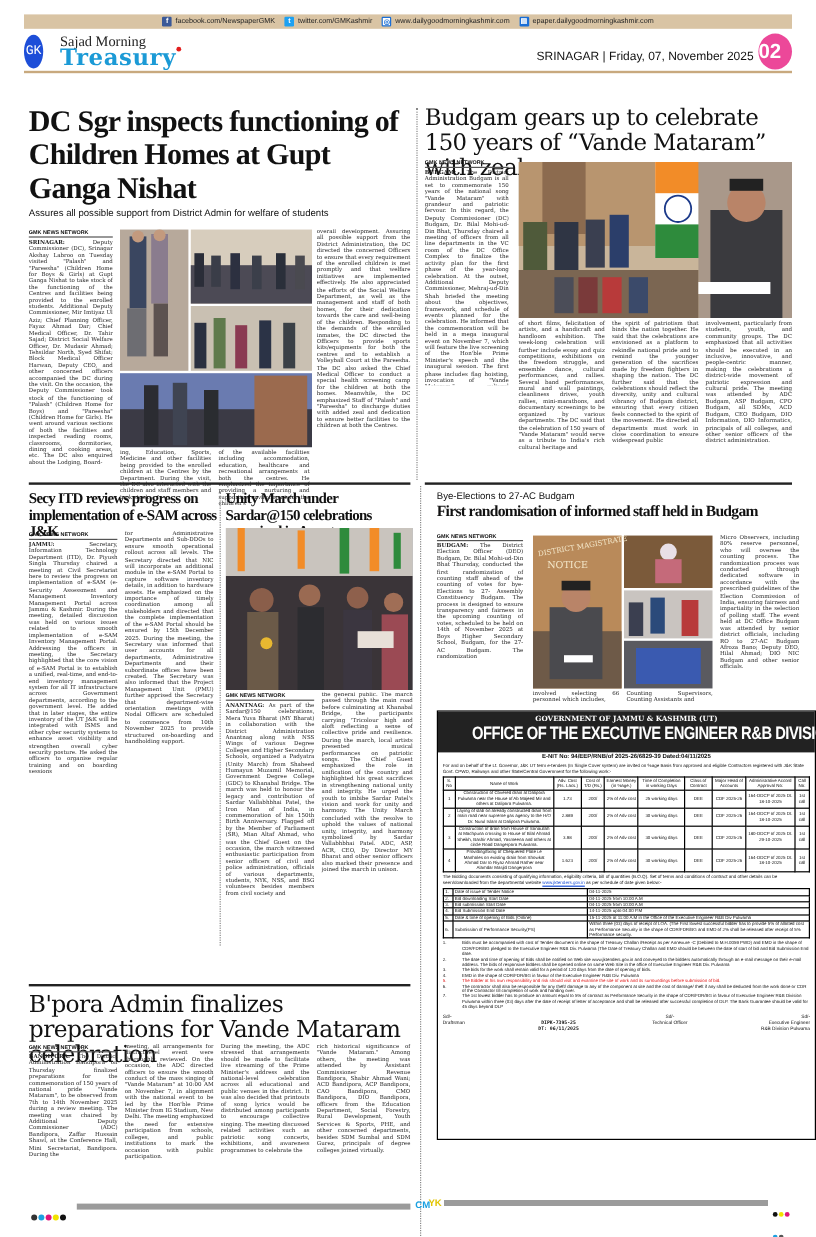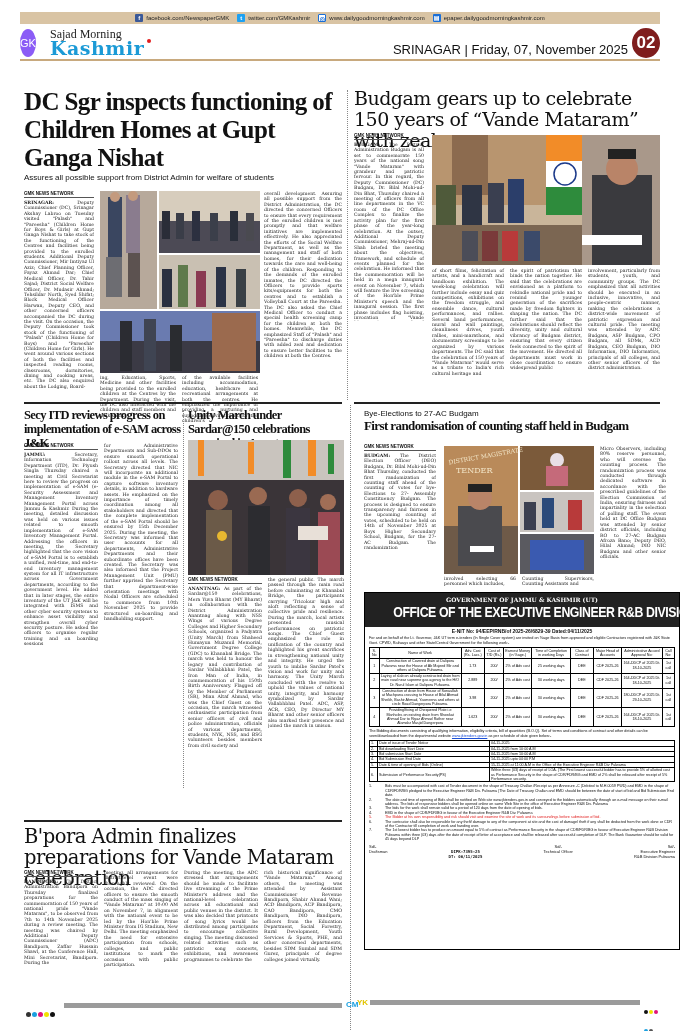--- a/index.html
+++ b/index.html
@@ -2,27 +2,27 @@
 <html><head>
 <meta charset="utf-8">
 <style>
   * { box-sizing: border-box; margin: 0; padding: 0; }
   body { width: 680px; height: 1031px; background: #fff; font-family: "DejaVu Serif", serif; color: #111; overflow: hidden; position: relative; }
   .page { position: absolute; left: 20px; top: 0; width: 640px; height: 1031px; }
   .topbar { position: absolute; left: 0; top: 12px; width: 640px; height: 12px; background: #d9c4a4; display: flex; align-items: center; justify-content: center; gap: 8px; font-family: "Liberation Sans", sans-serif; font-size: 6px; color: #222; }
   .topbar .it { display: flex; align-items: center; gap: 3px; }
   .sq { width: 8px; height: 8px; border-radius: 1px; display: inline-block; color: #fff; font-size: 6px; text-align: center; line-height: 8px; font-weight: bold; }
   .masthead { position: absolute; left: 0; top: 25px; width: 640px; height: 36px; border-bottom: 2px solid #c8a97e; }
-  .logo-circle { position: absolute; left: 0; top: 4px; width: 16px; height: 28px; border-radius: 50%; background: #8b5cf6; color: #fff; font-family: Liberation Sans, sans-serif; font-size: 11px; text-align: center; line-height: 28px; }
+  .logo-circle { position: absolute; left: 0; top: 4px; width: 16px; height: 28px; border-radius: 50%; background: #1d4ed8; color: #fff; font-family: Liberation Mono, monospace; font-size: 11px; text-align: center; line-height: 28px; }
   .brand-top { position: absolute; left: 30px; top: 2px; font-family: "Liberation Serif", serif; font-size: 12px; color: #222; }
   .brand-main { position: absolute; left: 30px; top: 12px; font-family: "DejaVu Serif", serif; font-size: 19px; font-weight: bold; color: #1b9ad6; letter-spacing: 0.5px; }
   .brand-dot { position: absolute; left: 127px; top: 14px; width: 4px; height: 4px; border-radius: 50%; background: #e21d1d; }
   .section { position: absolute; left: 0; width: 640px; text-align: center; top: 12px; font-family: "Liberation Sans", sans-serif; font-weight: bold; font-size: 16px; letter-spacing: -0.5px; }
-  .dateline { position: absolute; right: 32px; top: 17px; font-family: "Liberation Sans", sans-serif; font-size: 13px; }
-  .pgno { position: absolute; right: 0; top: 3px; width: 28px; height: 30px; border-radius: 50%; background: #7f1d1d; color: #fff; font-family: "Liberation Sans", sans-serif; font-weight: bold; font-size: 17px; text-align: center; line-height: 30px; }
+  .dateline { position: absolute; right: 32px; top: 17px; font-family: "Liberation Sans", sans-serif; font-size: 10px; }
+  .pgno { position: absolute; right: 0; top: 3px; width: 28px; height: 30px; border-radius: 50%; background: #ec4899; color: #fff; font-family: "Liberation Sans", sans-serif; font-weight: bold; font-size: 17px; text-align: left; line-height: 30px; }
 
   .h-sans { font-family: Liberation Serif, serif; font-weight: bold; letter-spacing: -0.6px; }
   .h-serif { font-family: "DejaVu Serif", serif; letter-spacing: -0.5px; }
   .byline { font-family: "Liberation Sans", sans-serif; font-weight: bold; font-size: 4.5px; border-bottom: 1px solid #555; padding-bottom: 1px; margin-bottom: 2px; }
   .body { font-size: 4.6px; line-height: 5.4px; text-align: justify; color: #222; }
   .body b { font-weight: bold; }
   .photo { position: absolute; overflow: hidden; }
   .abs { position: absolute; }
   .rule { position: absolute; height: 1.5px; background: #222; }
   .vrule { position: absolute; width: 0; border-left: 1px dotted #888; }
@@ -72,21 +72,21 @@
       </span>
     <span class="it">
         <span class="sq" style="background:#1b6fd6">▤</span>
         <span>epaper.dailygoodmorningkashmir.com</span>
       </span>
   </div>
 
   <div class="masthead">
     <div class="logo-circle">GK</div>
     <div class="brand-top">Sajad Morning</div>
-    <div class="brand-main">Kashmir</div>
+    <div class="brand-main">Treasury</div>
     <div class="brand-dot"></div>
     <div class="dateline">SRINAGAR | Friday, 07, November 2025</div>
     <div class="pgno">02</div>
   </div>
 
   <div class="abs" style="left:4px;top:88px;width:318px;">
     <div class="h-sans" style="font-size:25px;line-height:28px;">DC Sgr inspects functioning of Children Homes at Gupt Ganga Nishat</div>
     <div style="font-family:'Liberation Sans',sans-serif;font-size:8px;margin-top:1px;">Assures all possible support from District Admin for welfare of students</div>
   </div>
   <div class="abs" style="left:4px;top:191px;width:70px;">
@@ -224,21 +224,21 @@
     <div class="body"><b>ANANTNAG:</b> <span>As part of the Sardar@150 celebrations, Mera Yuva Bharat (MY Bharat) in collaboration with the District Administration Anantnag along with NSS Wings of various Degree Colleges and Higher Secondary Schools, organized a Padyatra (Unity March) from Shaheed Humayun Muzamil Memorial, Government Degree College (GDC) to Khanabal Bridge. The march was held to honour the legacy and contribution of Sardar Vallabhbhai Patel, the Iron Man of India, in commemoration of his 150th Birth Anniversary. Flagged off by the Member of Parliament (SR), Mian Altaf Ahmad, who was the Chief Guest on the occasion, the march witnessed enthusiastic participation from senior officers of civil and police administration, officials of various departments, students, NYK, NSS, and BSG volunteers besides members from civil society and</span></div>
   </div>
   <div class="abs" style="left:248px;top:577px;width:76px;height:210px;overflow:hidden;">
     <div class="body">the general public. The march passed through the main road before culminating at Khanabal Bridge, the participants carrying 'Tricolour high and aloft reflecting a sense of collective pride and resilience. During the march, local artists presented musical performances on patriotic songs. The Chief Guest emphasized the role in unification of the country and highlighted his great sacrifices in strengthening national unity and integrity. He urged the youth to imbibe Sardar Patel's vision and work for unity and harmony. The Unity March concluded with the resolve to uphold the values of national unity, integrity, and harmony symbolized by Sardar Vallabhbhai Patel. ADC, ASP, ACR, CEO, Dy Director MY Bharat and other senior officers also marked their presence and joined the march in unison.</div>
   </div>
 
   <div class="vrule" style="left:330px;top:405px;height:625px;"></div>
 
   <div class="abs" style="left:344px;top:409px;width:300px;">
     <div style="font-family:'Liberation Sans',sans-serif;font-size:8px;">Bye-Elections to 27-AC Budgam</div>
-    <div class="h-sans" style="font-size:13px;line-height:15px;">First randomisation of counting staff held in Budgam</div>
+    <div class="h-sans" style="font-size:13px;line-height:15px;">First randomisation of informed staff held in Budgam</div>
   </div>
   <div class="abs" style="left:344px;top:444px;width:72px;height:142px;overflow:hidden;">
     <div class="byline">GMK NEWS NETWORK</div>
     <div class="body"><b>BUDGAM:</b> <span>The District Election Officer (DEO) Budgam, Dr. Bilal Mohi-ud-Din Bhat Thursday, conducted the first randomization of counting staff ahead of the counting of votes for bye-Elections to 27- Assembly Constituency Budgam. The process is designed to ensure transparency and fairness in the upcoming counting of votes, scheduled to be held on 14th of November 2025 at Boys Higher Secondary School, Budgam, for the 27-AC Budgam. The randomization</span></div>
   </div>
   <div class="photo" style="left:424px;top:446px;width:150px;height:128px;">
     <svg width="150" height="128">
       <rect width="74" height="128" fill="#b98a5a"></rect>
       <rect x="0" y="80" width="74" height="48" fill="#6e5a48"></rect>
       <rect x="14" y="60" width="44" height="60" fill="#4a4a4e"></rect>
@@ -249,21 +249,21 @@
         <circle cx="113" cy="14" r="7" fill="#e8dfe6"></circle>
         <rect x="102" y="20" width="22" height="20" fill="#c56a7a"></rect>
       <rect x="76" y="46" width="74" height="40" fill="#c9c4c0"></rect>
       <rect x="80" y="56" width="12" height="28" fill="#3b3f50"></rect>
         <rect x="98" y="52" width="12" height="30" fill="#2b4a7a"></rect>
         <rect x="124" y="54" width="14" height="30" fill="#b83a3a"></rect>
       <rect x="76" y="88" width="74" height="40" fill="#5a5a60"></rect>
         <rect x="86" y="94" width="54" height="30" fill="#3a5ab0"></rect>
     </svg>
     <div style="position:absolute;left:4px;top:6px;font-family:'DejaVu Serif',serif;color:#f3e6c8;font-size:6px;transform:rotate(-10deg);">DISTRICT MAGISTRATE</div>
-    <div style="position:absolute;left:12px;top:20px;font-family:'DejaVu Serif',serif;color:#f3e6c8;font-size:8px;">TENDER</div>
+    <div style="position:absolute;left:12px;top:20px;font-family:'DejaVu Serif',serif;color:#f3e6c8;font-size:8px;">NOTICE</div>
   </div>
   <div class="abs" style="left:424px;top:576px;width:72px;">
     <div class="body">involved selecting 66 personnel which includes,</div>
   </div>
   <div class="abs" style="left:502px;top:576px;width:72px;">
     <div class="body">Counting Supervisors, Counting Assistants and</div>
   </div>
   <div class="abs" style="left:580px;top:446px;width:66px;height:142px;overflow:hidden;">
     <div class="body">Micro Observers, including 80% reserve personnel, who will oversee the counting process. The randomization process was conducted through dedicated software in accordance with the prescribed guidelines of the Election Commission of India, ensuring fairness and impartiality in the selection of polling staff. The event held at DC Office Budgam was attended by senior district officials, including RO to 27-AC Budgam Afroza Bano; Deputy DEO, Hilal Ahmad; DIO NIC Budgam and other senior officials.</div>
   </div>

